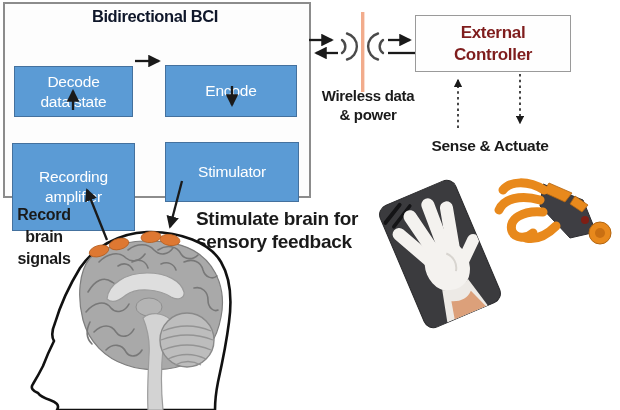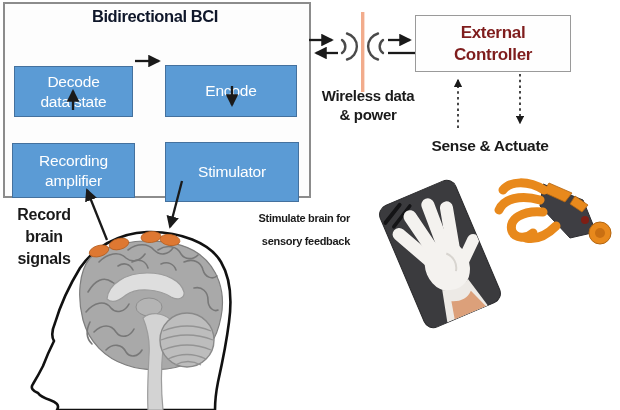--- a/index.html
+++ b/index.html
@@ -21,36 +21,36 @@
   .blue-box{
     background:var(--box-blue,#5b9bd5);
     border:1.5px solid var(--box-blue-border,#44719e);
     color:#ffffff;display:flex;flex-direction:column;align-items:center;justify-content:center;
     font-size:15.5px;line-height:20px;letter-spacing:-0.2px;z-index:2;box-sizing:border-box;
     text-align:center;
     margin-top:32px;
   }
   .box-decode{left:14px;top:34px;width:119px;height:51px;}
   .box-encode{left:165px;top:33px;width:132px;height:52px;}
-  .box-recording{left:12px;top:111px;width:123px;height:55px;}
+  .box-recording{left:12px;top:111px;width:123px;height:88px;}
   .box-stimulator{left:165px;top:110px;width:134px;height:60px;}
   .ec-box{
     left:415px;top:15px;width:156px;height:57px;
     background:#fefefe;border:1.6px solid var(--controller-border,#9a9a9a);
     display:flex;flex-direction:column;align-items:center;justify-content:center;
     font-size:17px;line-height:22px;font-weight:bold;color:#7f1d1d;letter-spacing:-0.3px;
     z-index:2;box-sizing:border-box;
   }
   .lbl{
     font-weight:bold;color:#1a1a1a;z-index:2;letter-spacing:-0.3px;text-align:center;
   }
   .lbl-wireless{left:308px;top:86px;width:120px;font-size:15px;line-height:19px;white-space:nowrap;}
   .lbl-sense{left:420px;top:137px;width:140px;font-size:15.5px;white-space:nowrap;}
   .lbl-record{left:8px;top:204px;width:72px;font-size:16px;line-height:22px;}
-  .lbl-stimulate{left:190px;top:207px;width:160px;font-size:11px;line-height:23px;text-align:right;white-space:nowrap;}
+  .lbl-stimulate{left:196px;top:207px;width:160px;font-size:19px;line-height:23px;text-align:left;white-space:nowrap;}
   .gfx{left:0;top:0;width:620px;height:410px;z-index:3;pointer-events:none;}
   .arrow{stroke:var(--arrow-black,#1a1a1a);stroke-width:2.3;fill:none;}
   .arrow-dashed{stroke:var(--arrow-black,#1a1a1a);stroke-width:1.6;fill:none;stroke-dasharray:2.5 3.2;}
   .wave{stroke:var(--wave-gray,#4a4a4a);stroke-width:2.4;fill:none;stroke-linecap:round;}
   .barrier{fill:var(--barrier-salmon,#f2ac8c);}
   .electrode{fill:var(--electrode-orange,#de7832);stroke:#b55e20;stroke-width:0.8;}
   .gyri{stroke:#787878;stroke-width:1.6;fill:none;stroke-linecap:round;}
   .robot-finger{stroke:var(--robot-orange,#e8891c);stroke-width:9;fill:none;stroke-linecap:round;stroke-linejoin:round;}
 </style>
 </head>

